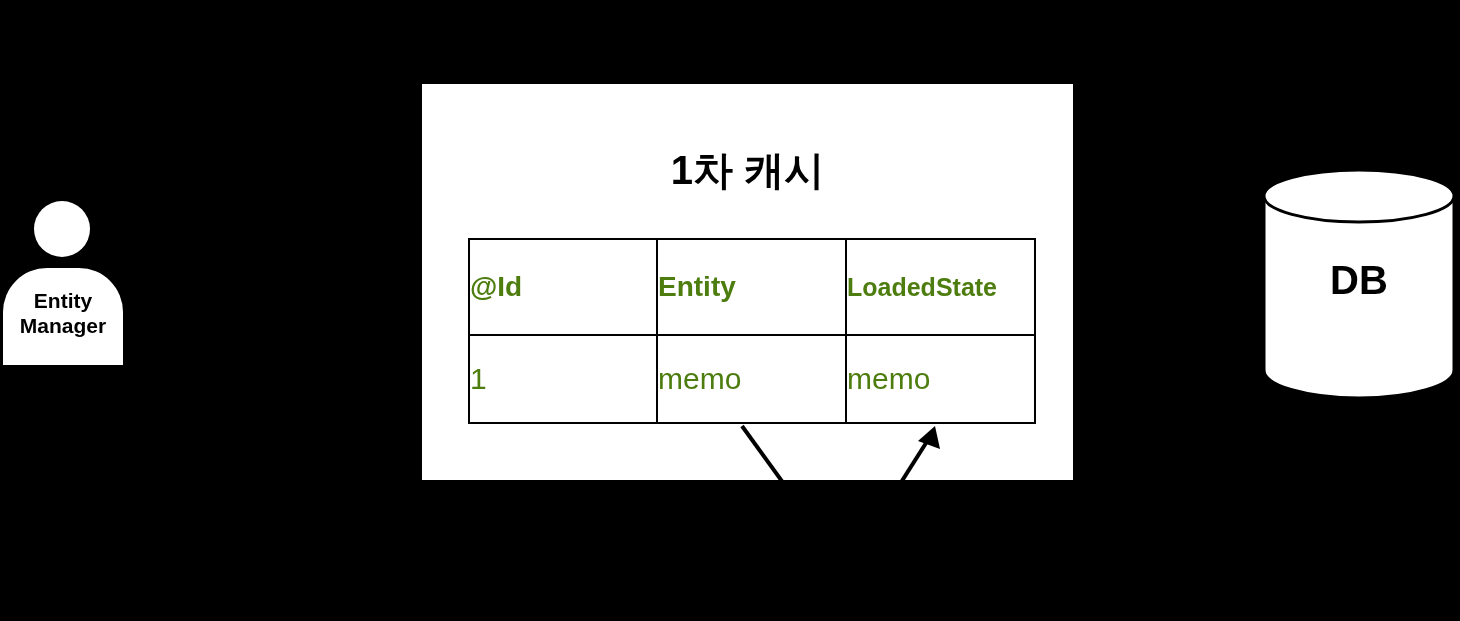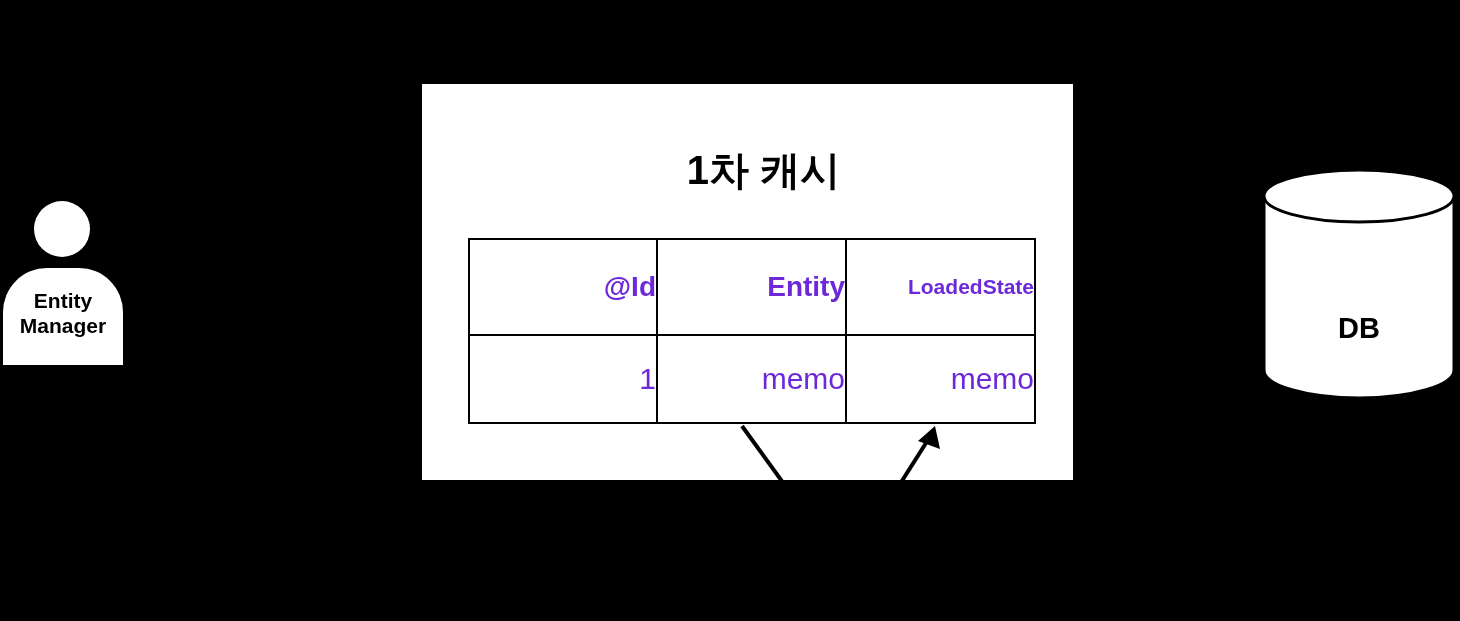--- a/index.html
+++ b/index.html
@@ -64,59 +64,59 @@
     position: absolute;
     left: 422px;
     top: 84px;
     width: 651px;
     height: 396px;
     background: #ffffff;
     overflow: hidden;
   }
   #cache-title {
     position: absolute;
-    left: 16px;
+    left: 0;
     top: 63px;
     width: 100%;
     text-align: center;
     color: #000000;
     font-weight: bold;
     font-size: 40px;
     line-height: 46px;
   }
 
   
   #cache-table {
     position: absolute;
     left: 46px;   
     top: 154px;   
     width: 560px; 
     border-collapse: collapse;
     table-layout: fixed;
   }
   #cache-table td, #cache-table th {
     border: 2px solid #000000;
-    text-align: right;
-    color: #6d28d9;
+    text-align: left;
+    color: #4d7c0f;
     padding: 0;
   }
   #cache-table th {
     height: 94px;
     font-weight: bold;
     font-size: 28px;
   }
   #cache-table td {
     height: 86px;
     font-weight: normal;
     font-size: 30px;
   }
   .col-id    { width: 186px; }
   .col-ent   { width: 187px; }
   .col-state { width: 187px; }
-  #cache-table th.col-state { font-size: 21px; }
+  #cache-table th.col-state { font-size: 25px; }
 
   
   #connectors {
     position: absolute;
     left: 0;
     top: 0;
     width: 651px;
     height: 396px;
     pointer-events: none;
   }
@@ -130,24 +130,23 @@
     height: 230px;
   }
   #db-label {
     position: absolute;
     left: 0;
     top: 88px;
     width: 100%;
     text-align: center;
     color: #000000;
     font-weight: bold;
-    font-size: 29px;
+    font-size: 40px;
     line-height: 48px;
     z-index: 2;
-    margin-top: 48px;
   }
   #db-label .db-line { display: block; white-space: nowrap; }
 </style>
 </head>
 <body>
 
 <div id="canvas">
 
   <div id="actor">
     <div id="actor-head"></div>

